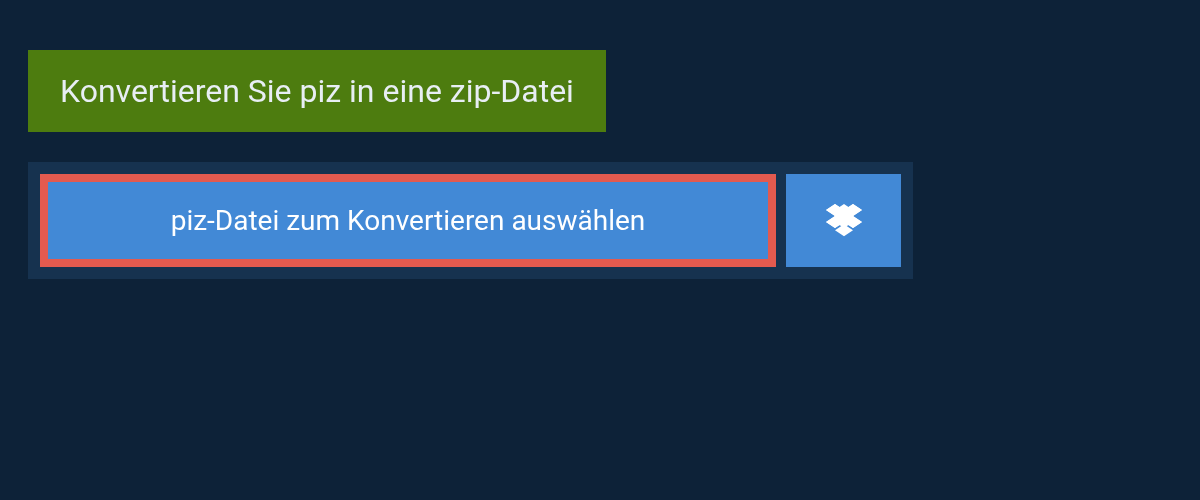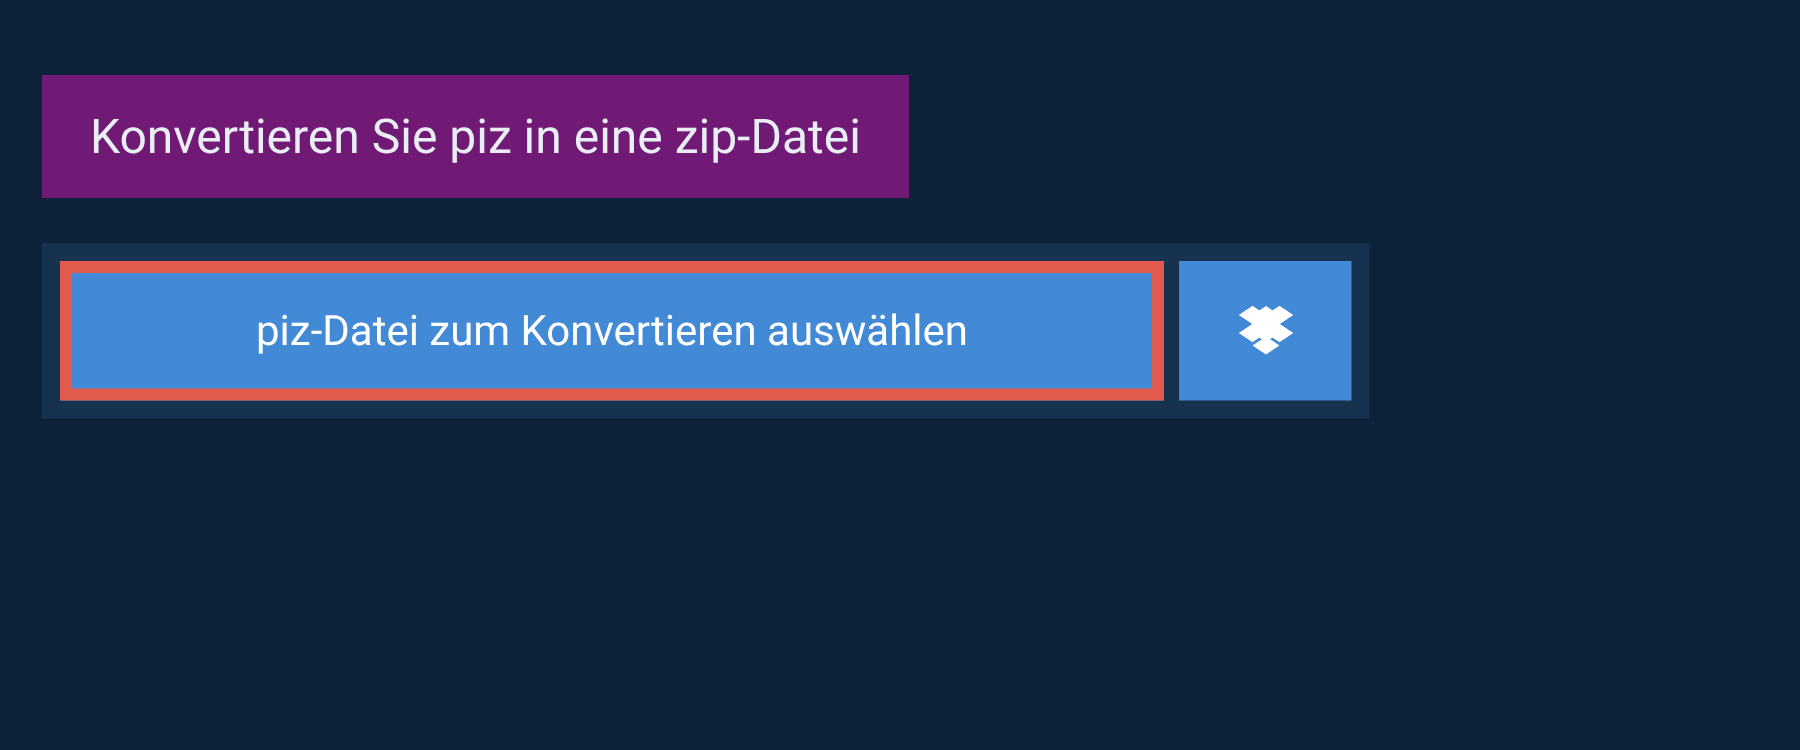--- a/index.html
+++ b/index.html
@@ -11,21 +11,21 @@
       width: 1200px;
       height: 500px;
       background-color: #0d2238;
       font-family: -apple-system, BlinkMacSystemFont, "Segoe UI", Roboto, Helvetica, Arial, sans-serif;
       overflow: hidden;
     }
     .container {
       padding: 0;
     }
     .header-bar {
-      background-color: #701a75;
+      background-color: #4d7c0f;
       display: inline-block;
       padding: 22px 32px;
       margin-left: 28px;
       margin-top: 50px;
     }
     .header-title {
       color: #e8eef4;
       font-size: 32px;
       font-weight: 400;
       white-space: nowrap;

